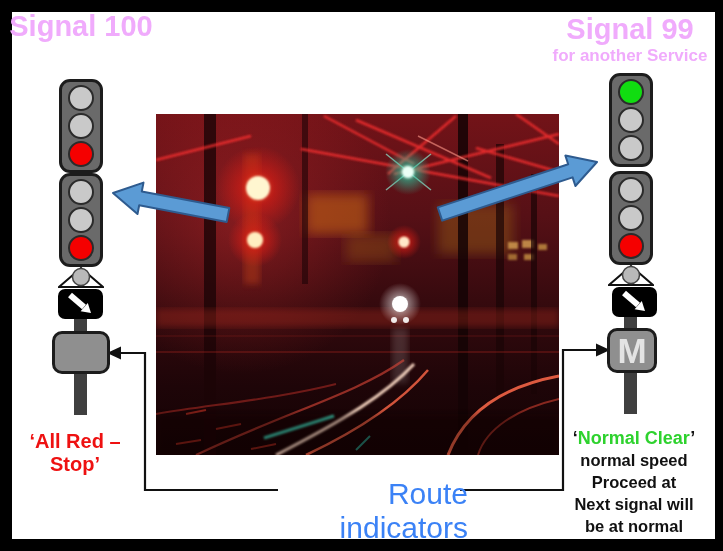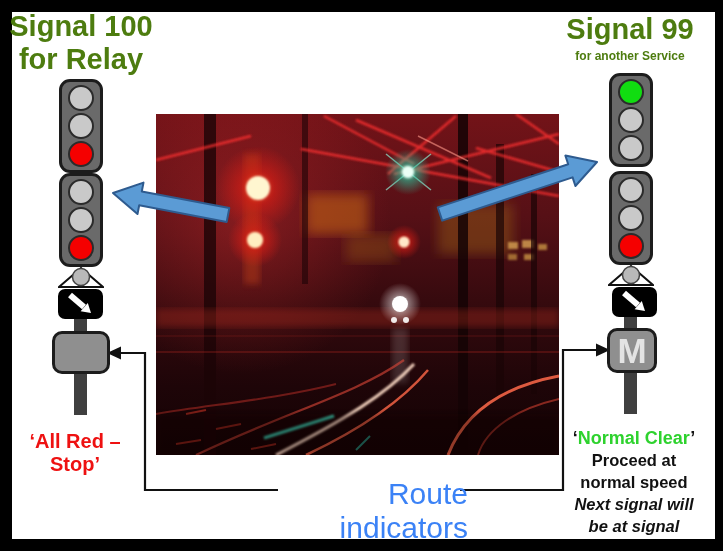--- a/index.html
+++ b/index.html
@@ -3,43 +3,43 @@
 <meta charset="utf-8">
 <style>
   html,body{margin:0;padding:0;}
   body{
     width:723px;height:551px;position:relative;background:#000;
     font-family:"Liberation Sans", sans-serif;overflow:hidden;
   }
   .inner{position:absolute;left:12px;top:12px;width:703px;height:527px;background:#ffffff;}
   .abs{position:absolute;}
   
-  .title{position:absolute;text-align:center;color:#4d7c0f;font-weight:bold;line-height:33px;}
+  .title{position:absolute;text-align:center;color:#f0abfc;font-weight:bold;line-height:33px;}
   .title .big{font-size:29px;}
-  .title .small{font-size:12px;line-height:20px;}
+  .title .small{font-size:17px;line-height:20px;}
   
   .head{
     position:absolute;width:44px;height:94px;background:#6a6a6a;
     border:3px solid #1c1c1c;border-radius:11px;box-sizing:border-box;
     display:flex;flex-direction:column;align-items:center;justify-content:center;gap:2px;
   }
   .lamp{width:26px;height:26px;border-radius:50%;border:2px solid #2b2b2b;box-sizing:border-box;background:#c9c9c9;}
   .post{position:absolute;width:13px;background:#3f3f3f;}
   .rbox{position:absolute;width:45px;height:30px;background:#000;border-radius:7px;display:flex;align-items:center;justify-content:center;}
   .graybox{position:absolute;background:#8f8f8f;border:3px solid #1c1c1c;border-radius:10px;box-sizing:border-box;
     display:flex;align-items:center;justify-content:center;}
   .mletter{font-size:35px;font-weight:bold;color:#e3e3e3;line-height:1;}
   
   .cap{position:absolute;text-align:center;font-weight:bold;color:#111;}
   .cap-left{left:4px;top:430px;width:142px;font-size:20px;line-height:23px;}
   .cap-left .red{color:#ee1111;}
   .cap-right{left:558px;top:427px;width:152px;font-size:16.5px;line-height:22px;}
   .cap-right .first{font-size:18px;}
   .cap-right .green{color:#2ed22e;text-align:right;}
-  .cap-right .ital{font-style:italic;}
+  .cap-right .ital{}
   .route-label{position:absolute;left:268px;top:477px;width:200px;text-align:right;
     font-size:30px;color:#3b82f6;font-weight:400;}
   .photo{position:absolute;left:156px;top:114px;width:403px;height:341px;overflow:hidden;}
   svg.overlay{position:absolute;left:0;top:0;pointer-events:none;}
 </style>
 </head>
 <body>
 
 <div class="inner"></div>
 
@@ -155,21 +155,20 @@
   <polygon points="229.3,208.1 141.8,191.4 143.5,182.6 113,193 137.5,214 139.2,205.2 226.7,221.9" fill="#5b9bd5" stroke="#2e5b8f" stroke-width="2" stroke-linejoin="round"></polygon>
   <polygon points="437.8,207.4 568.2,164.2 565.4,155.6 597,162 575.4,186 572.6,177.4 442.2,220.6" fill="#5b9bd5" stroke="#2e5b8f" stroke-width="2" stroke-linejoin="round"></polygon>
   <path d="M120,353 H145 V490 H278" fill="none" stroke="#111" stroke-width="2.2"></path>
   <polygon points="107,353 121,346.5 121,359.5" fill="#111"></polygon>
   <path d="M597,350 H563 V490 H460" fill="none" stroke="#111" stroke-width="2.2"></path>
   <polygon points="610,350 596,343.5 596,356.5" fill="#111"></polygon>
 </svg>
 
 <div class="title" style="left:6px;top:10px;width:150px;">
   <div class="big">Signal 100</div>
-  <div class="big">for Relay</div>
 </div>
 
 <div class="title" style="left:543px;top:13px;width:174px;">
   <div class="big">Signal 99</div>
   <div class="small">for another Service</div>
 </div>
 
 <div class="head" style="left:59px;top:79px;">
   <div class="lamp" style="background: rgb(201, 201, 201);"></div>
   <div class="lamp" style="background: rgb(201, 201, 201);"></div>
@@ -219,19 +218,19 @@
   <span class="mletter">M</span>
 </div>
 <div class="post" style="left:624px;top:373px;height:41px;"></div>
 
 <div class="cap cap-left">
   <div class="red">‘All Red – Stop’</div>
 </div>
 
 <div class="cap cap-right">
   <div class="first"><span>‘</span><span class="green">Normal Clear</span><span>’</span></div>
+  <div>normal speed</div>
   <div>Proceed at</div>
-  <div>normal speed</div>
   <div class="ital">Next signal will</div>
-  <div class="ital">be at signal</div>
+  <div class="ital">be at normal</div>
 </div>
 
 <div class="route-label">Route indicators</div>
 
 </body></html>

